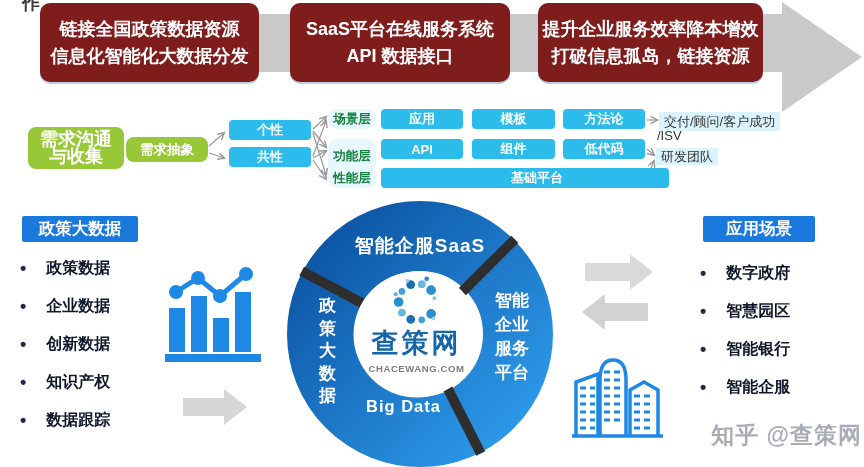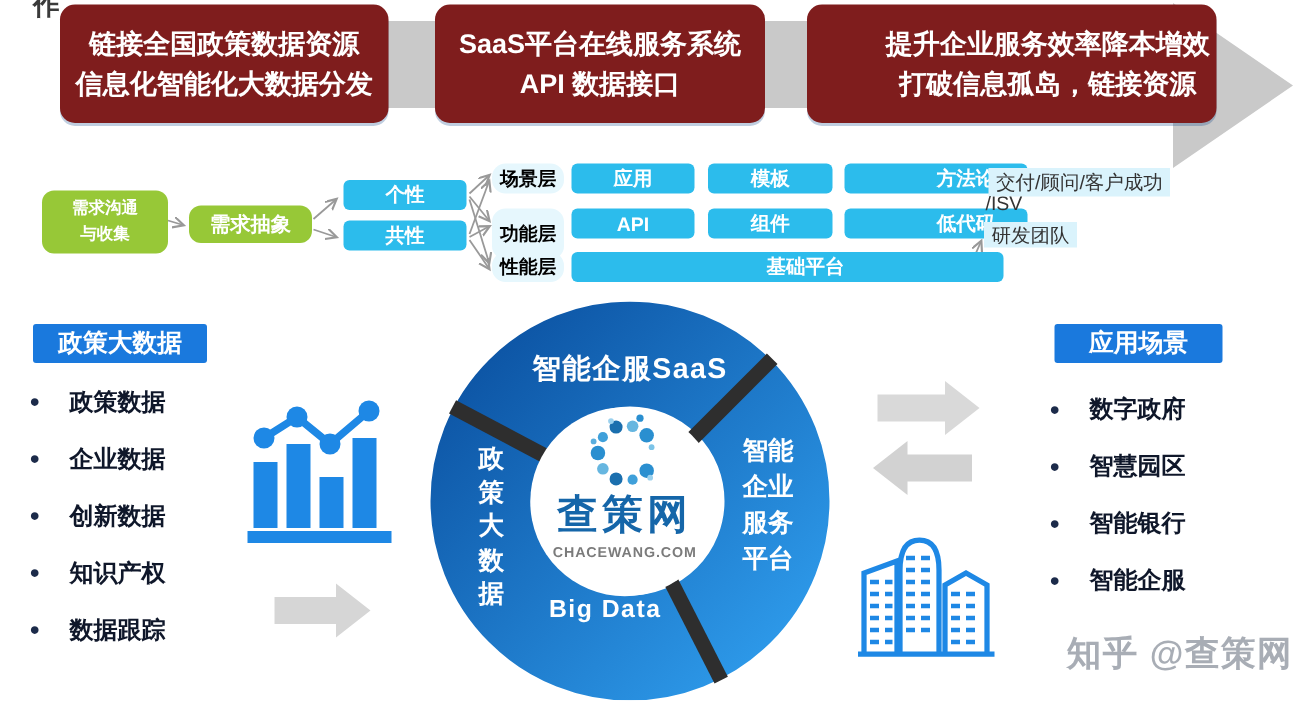--- a/index.html
+++ b/index.html
@@ -8,39 +8,39 @@
   .abs{position:absolute;}
   svg{display:block;}
 
   
   .partial-text{left:22px;top:-9px;font-size:18px;color:#3a3a3a;font-weight:600;}
   .banner-box{background:#7f1d1d;border-radius:10px;color:#fff;font-weight:bold;
               font-size:18px;line-height:27px;text-align:center;display:flex;
               flex-direction:column;justify-content:center;box-shadow:0 2px 0 rgba(0,60,130,.25);}
   .bb1{left:40px;top:3px;width:219px;height:79px;}
   .bb2{left:290px;top:3px;width:220px;height:79px;}
-  .bb3{left:538px;top:3px;width:225px;height:79px;padding-left:48px;}
+  .bb3{left:538px;top:3px;width:225px;height:79px;}
 
   
   .green-box{background:#97c837;border-radius:8px;color:#fff;font-weight:bold;
              text-align:center;display:flex;flex-direction:column;justify-content:center;}
-  .gb1{left:28px;top:127px;width:84px;height:42px;font-size:11px;line-height:17px;}
+  .gb1{left:28px;top:127px;width:96px;height:42px;font-size:18px;line-height:17px;}
   .gb2{left:126px;top:137px;width:82px;height:25px;font-size:13.5px;}
   .cyan-box{background:#2cbcec;border-radius:4px;color:#fff;font-weight:bold;
             font-size:13px;display:flex;align-items:center;justify-content:center;}
   .br1{left:229px;top:120px;width:82px;height:20px;}
   .br2{left:229px;top:147px;width:82px;height:20px;}
-  .layer-pill{background:#e6f7fd;border-radius:9px;color:#000000;font-weight:600;
+  .layer-pill{background:#e6f7fd;border-radius:9px;color:#15803d;font-weight:600;
               font-size:12.5px;display:flex;align-items:center;justify-content:center;}
   .lp1{left:328px;top:109px;width:48px;height:20px;}
   .lp2{left:328px;top:139px;width:48px;height:34px;}
   .lp3{left:328px;top:168px;width:48px;height:20px;}
   .lb{height:20px;}
   .r1{top:109px;} .r2{top:139px;} .r3{top:168px;padding-left:24px;}
-  .c1{left:381px;width:82px;} .c2{left:472px;width:83px;} .c3{left:563px;width:82px;padding-left:40px;}
+  .c1{left:381px;width:82px;} .c2{left:472px;width:83px;} .c3{left:563px;width:82px;}
   .cwide{left:381px;width:264px;}
   .out-label{background:#daf3fc;color:#333;font-size:13px;font-weight:400;
              display:flex;align-items:center;padding:0 5px;}
   .out1{left:659px;top:112px;height:19px;}
   .out2{left:657px;top:127px;height:16px;background:transparent;padding:0;}
   .out3{left:656px;top:148px;height:17px;}
 
   
   .panel-title{background:#1a79dd;color:#fff;font-weight:bold;font-size:16.5px;
                display:flex;align-items:center;justify-content:center;border-radius:2px;}

